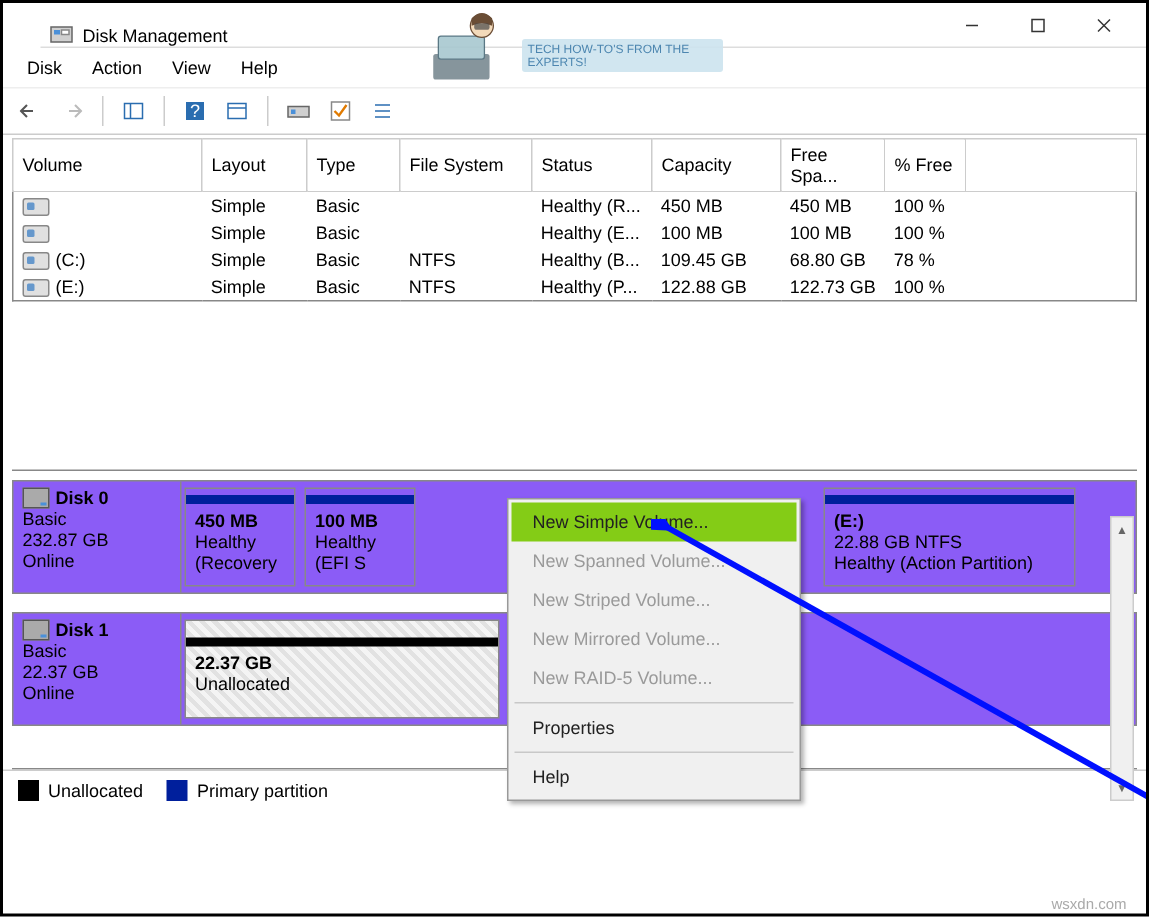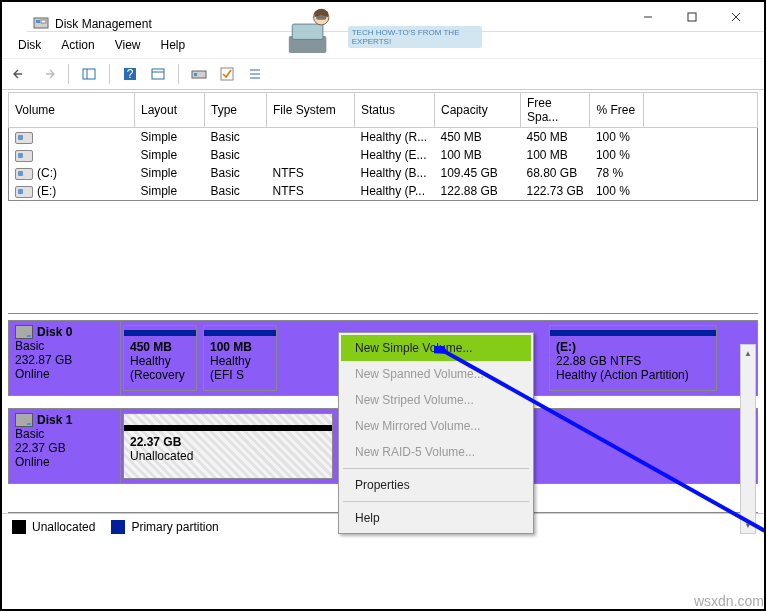--- a/index.html
+++ b/index.html
@@ -36,21 +36,21 @@
   .lg { display:flex; align-items:center; gap:6px;}
   .sw { width:14px; height:14px; }
   .ctx { position:absolute; top:330px; left:336px; width:196px; background:#f0f0f0; border:1px solid #999; box-shadow:2px 2px 3px rgba(0,0,0,.3); padding:2px; z-index:50;}
   .ctx .item { padding:6px 14px; color:#222; }
   .ctx .item.sel { background:#84cc16; }
   .ctx .item.dis { color:#9a9a9a; }
   .ctx hr { border:none; border-top:1px solid #c8c8c8; margin:3px 2px; }
   .arrow-annot { position:absolute; top:344px; left:432px; width:340px; height:190px; z-index:60; pointer-events:none;}
   .watermark { position:absolute; top:0; left:280px; width:200px; height:70px; opacity:.9; display:flex; align-items:center; gap:6px; pointer-events:none;}
   .wm-logo{width:70px;height:60px;position:relative;}
-  .attribution{position:absolute;right:0;bottom:0;font-size:14px;color:#aaa;}
+  .attribution{position:absolute;right:13px;bottom:0;font-size:10px;color:#aaa;}
   .scrollbar-v{position:absolute;right:8px;top:342px;height:190px;width:16px;background:#f0f0f0;border:1px solid #ccc;display:flex;flex-direction:column;justify-content:space-between;align-items:center;}
   .sbtn{width:14px;height:16px;display:flex;align-items:center;justify-content:center;font-size:8px;color:#666;}
 </style>
 </head>
 <body>
 
 <div class="titlebar">
   <span class="icon">
     <svg viewBox="0 0 16 16">
         <rect x="1" y="3" width="14" height="10" fill="#d0d0d0" stroke="#666"></rect>

